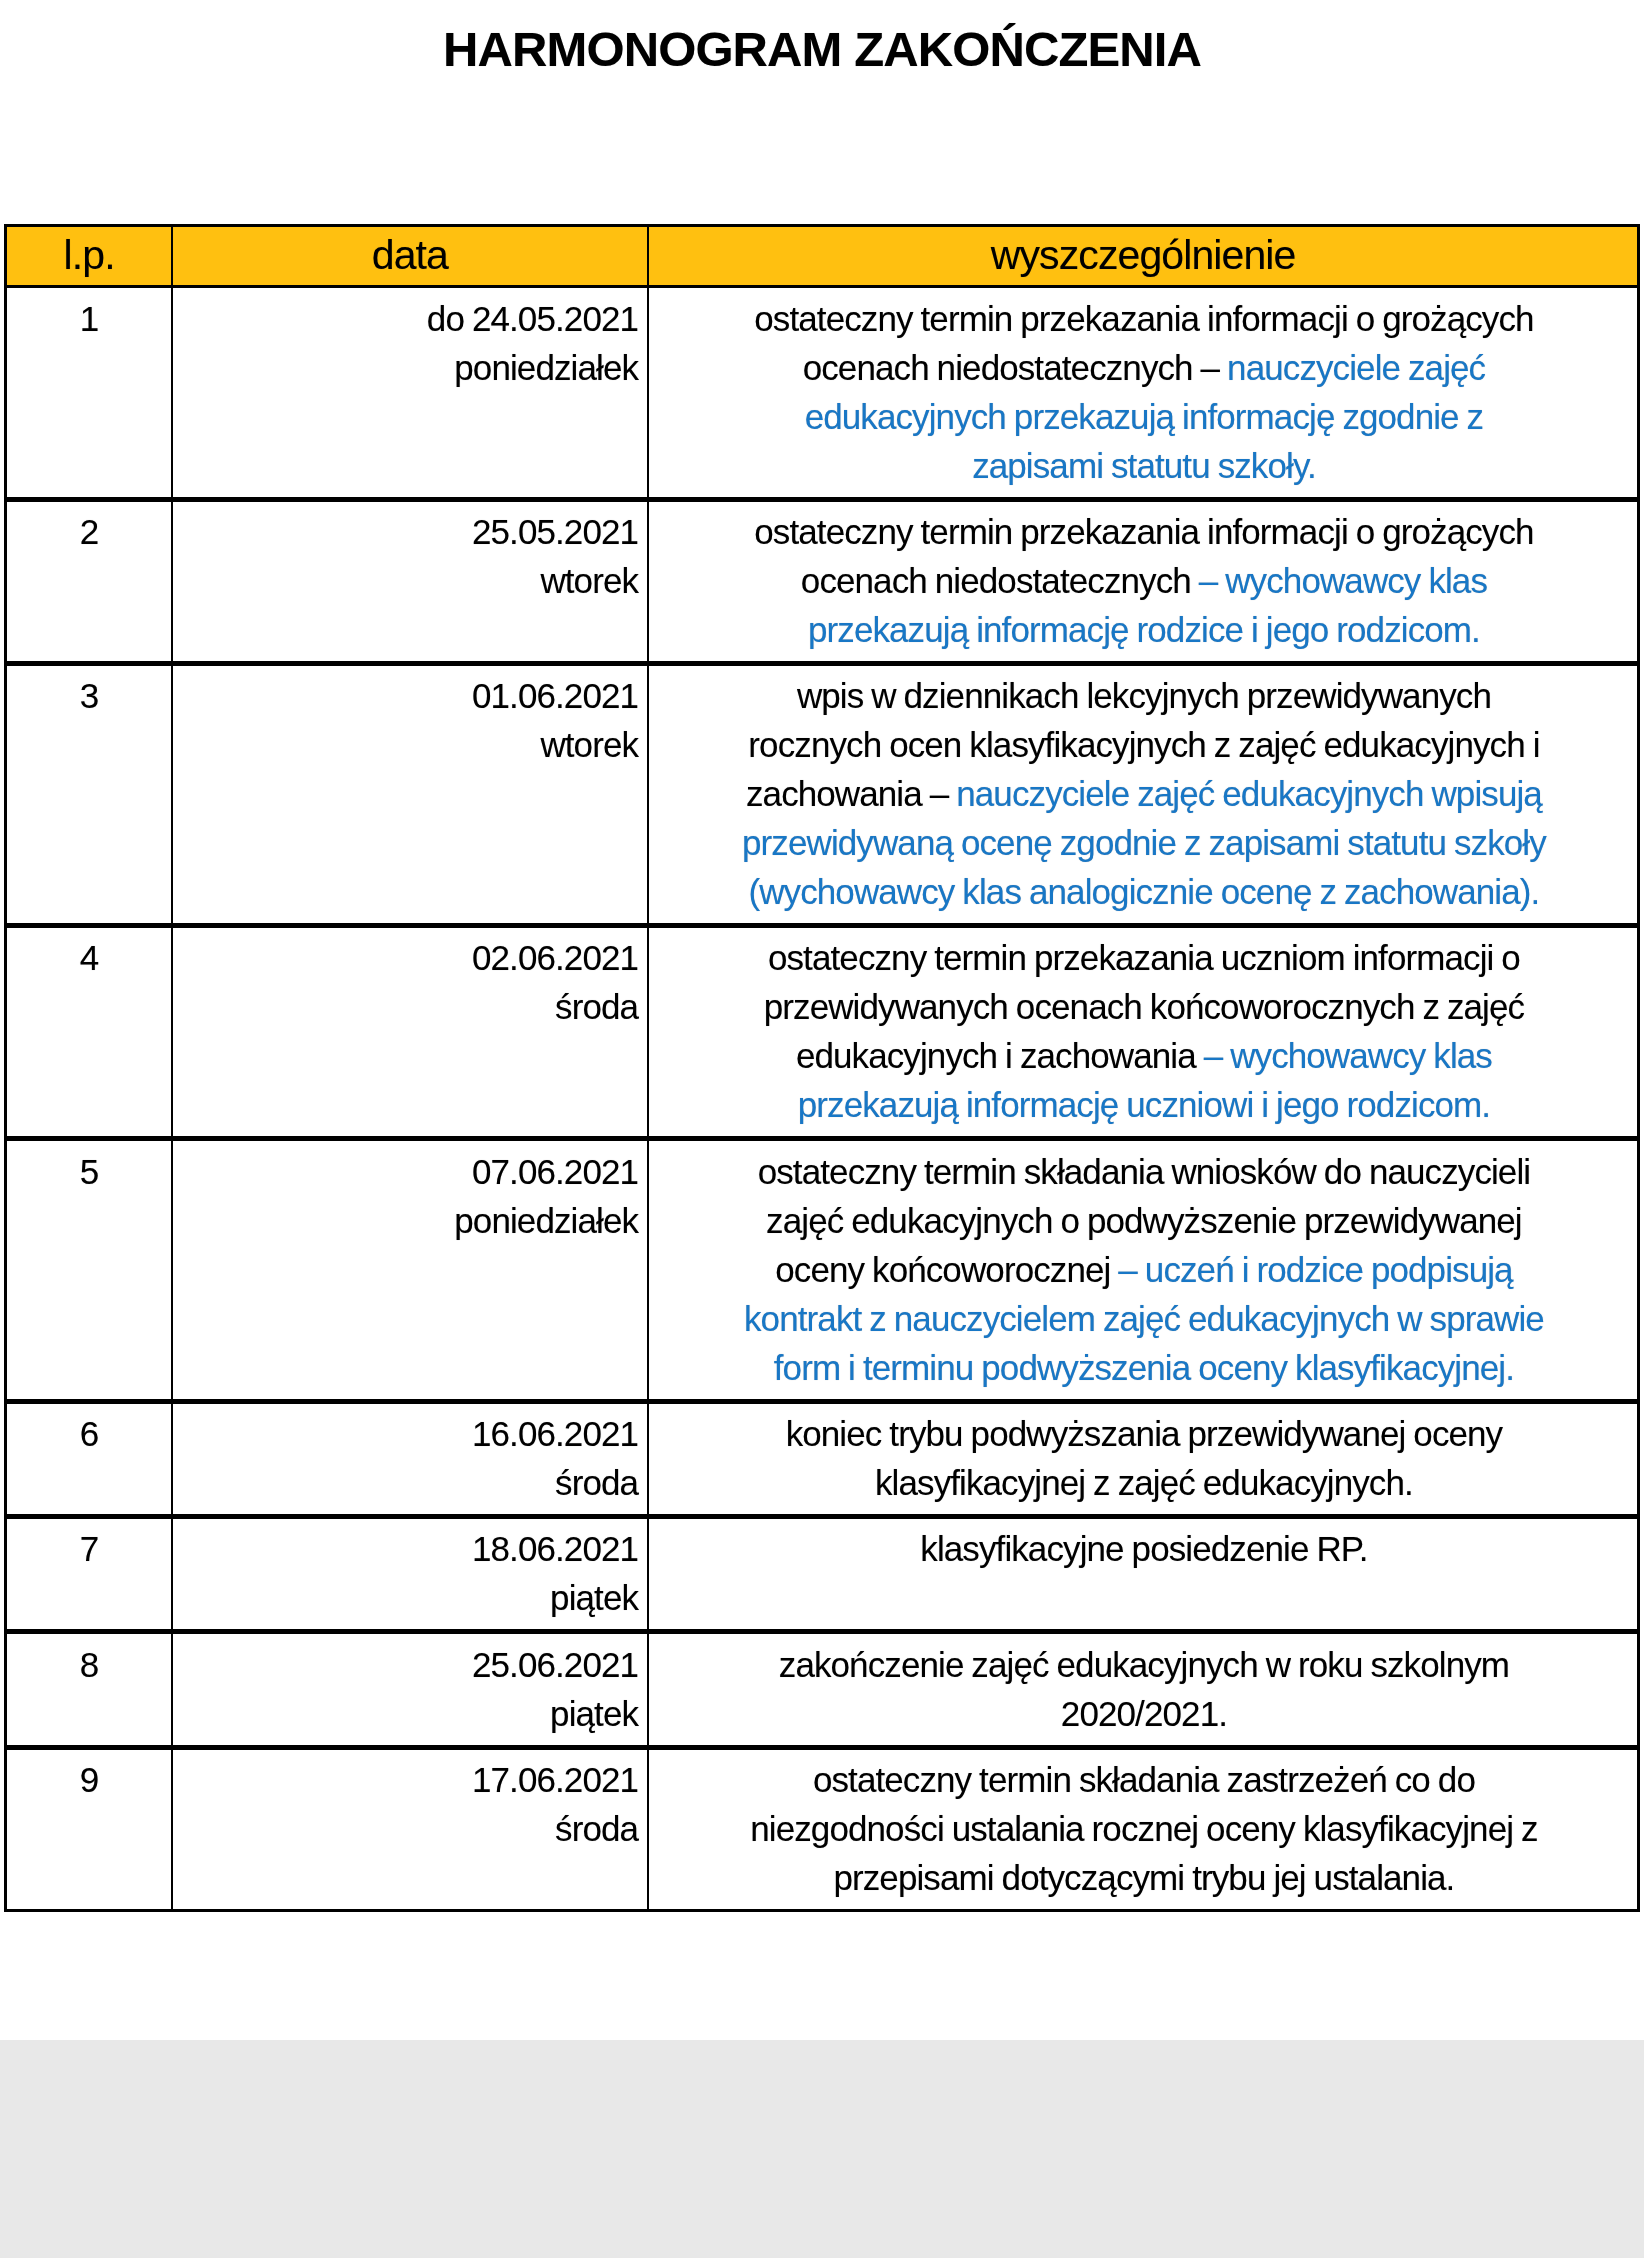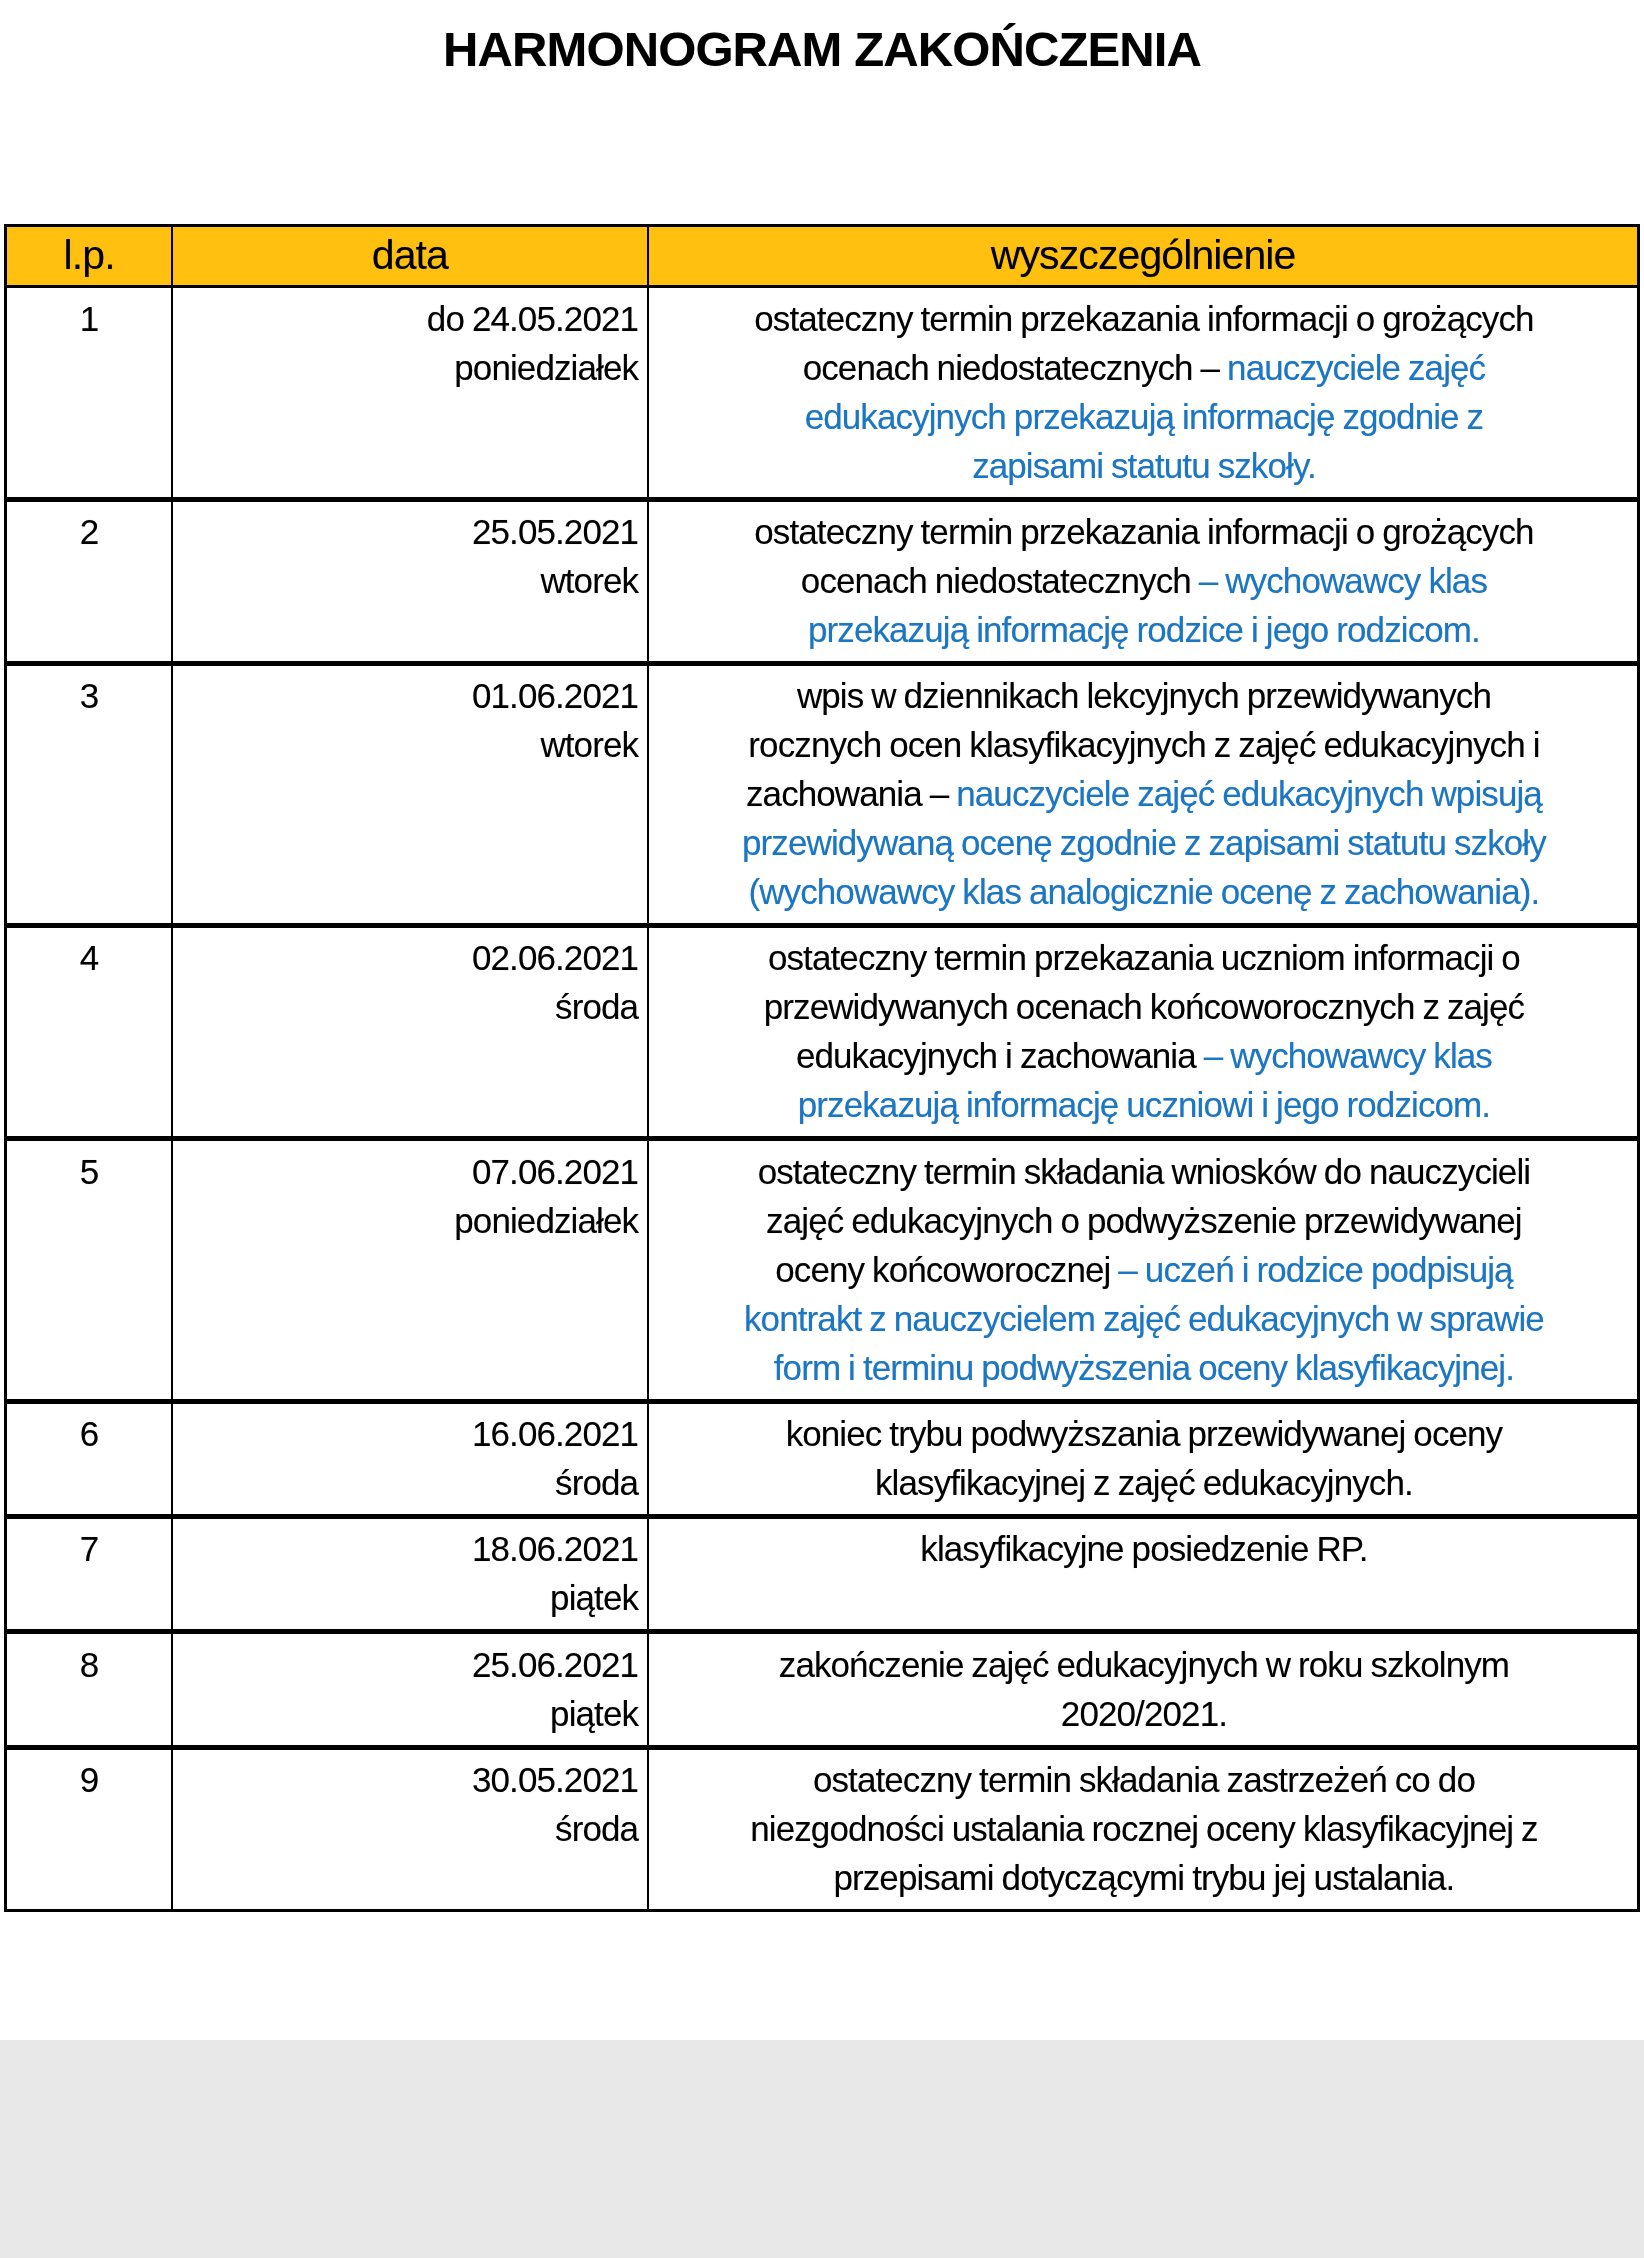--- a/index.html
+++ b/index.html
@@ -154,21 +154,21 @@
       </tr>
       <tr>
         <td class="lp">8</td>
         <td class="date">25.06.2021
 piątek</td>
         <td class="desc"><span>zakończenie zajęć edukacyjnych w roku szkolnym
 2020/2021.</span><span class="blue"></span></td>
       </tr>
       <tr>
         <td class="lp">9</td>
-        <td class="date">30.05.2021
+        <td class="date">17.06.2021
 środa</td>
         <td class="desc"><span>ostateczny termin składania zastrzeżeń co do
 niezgodności ustalania rocznej oceny klasyfikacyjnej z
 przepisami dotyczącymi trybu jej ustalania.</span><span class="blue"></span></td>
       </tr>
     </tbody>
   </table>
 
   <div class="footer">
     <div class="sig-title">Dyrektor ZKPiP w Małej Słońcy</div>

